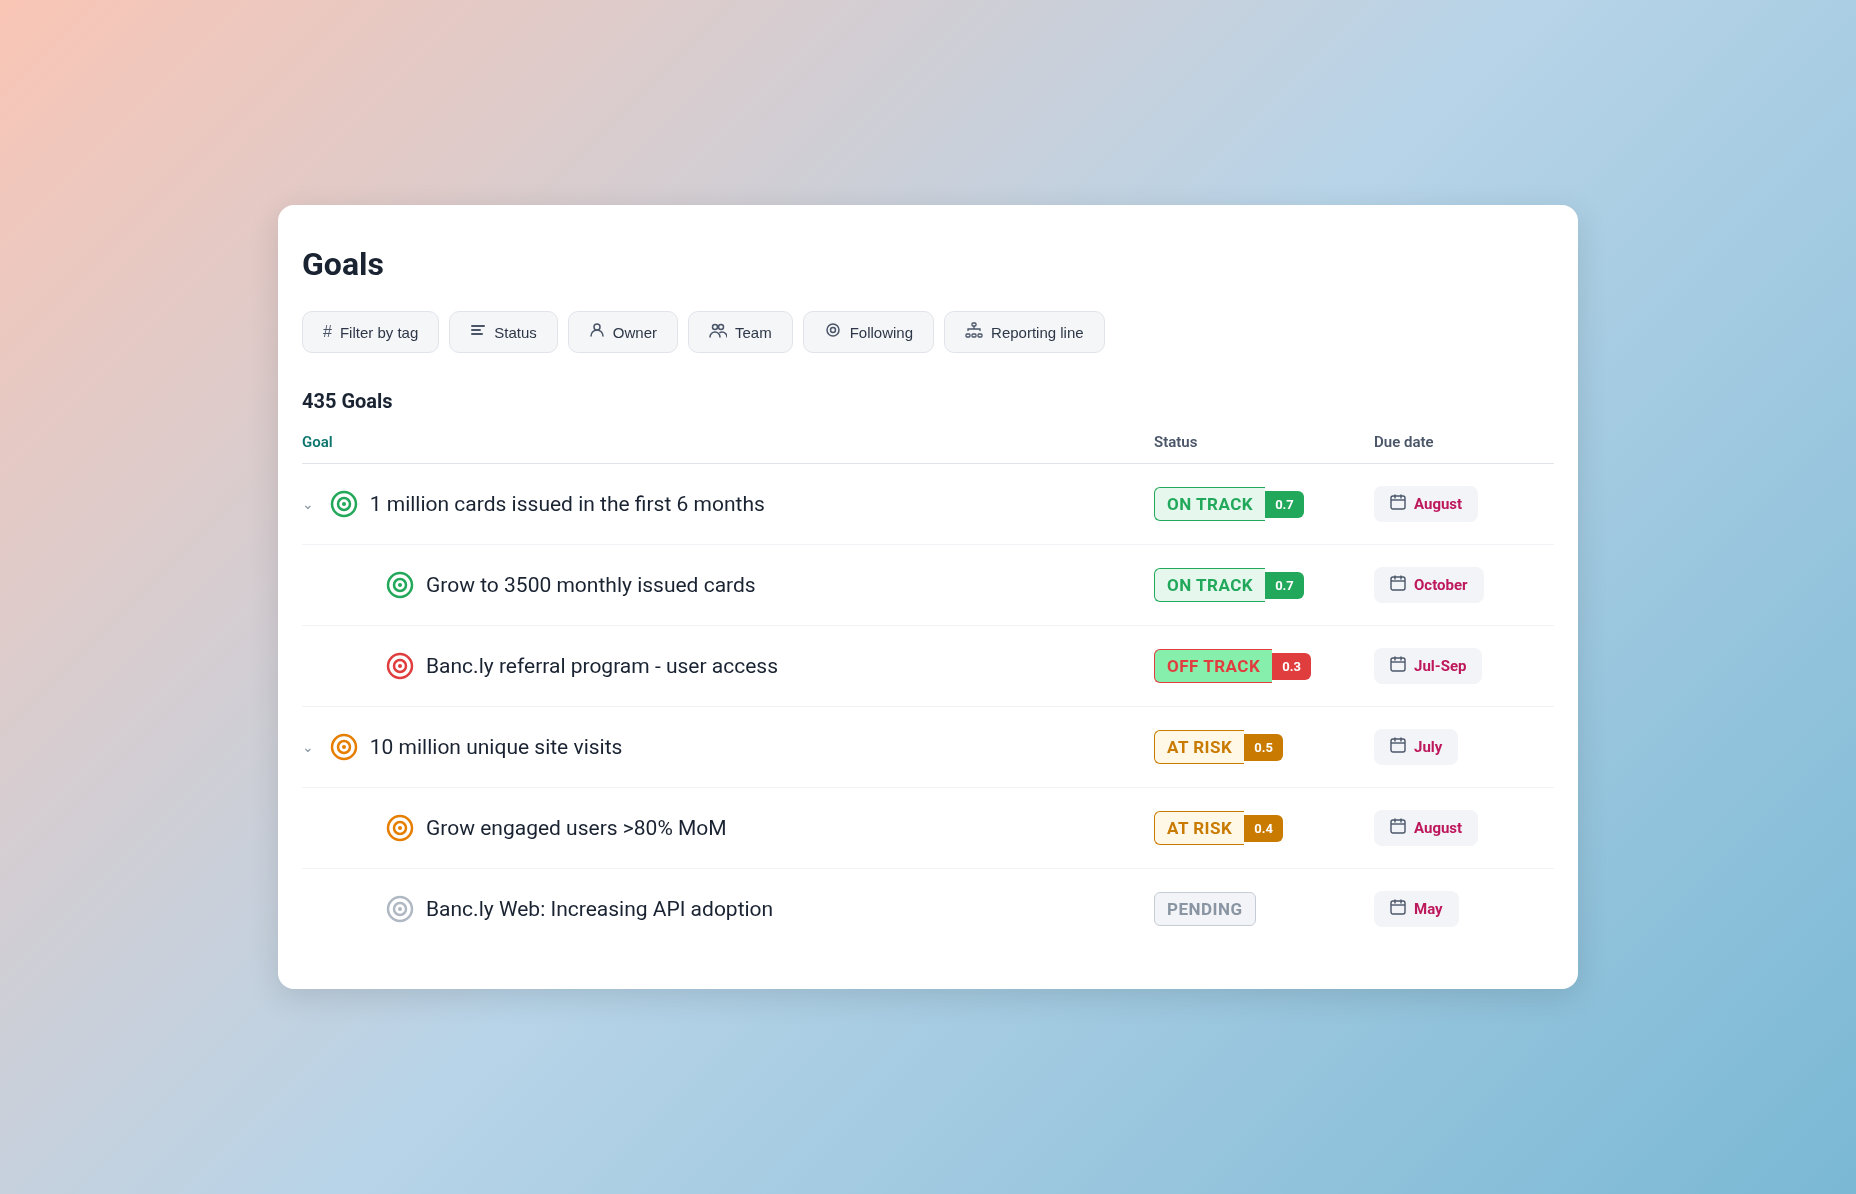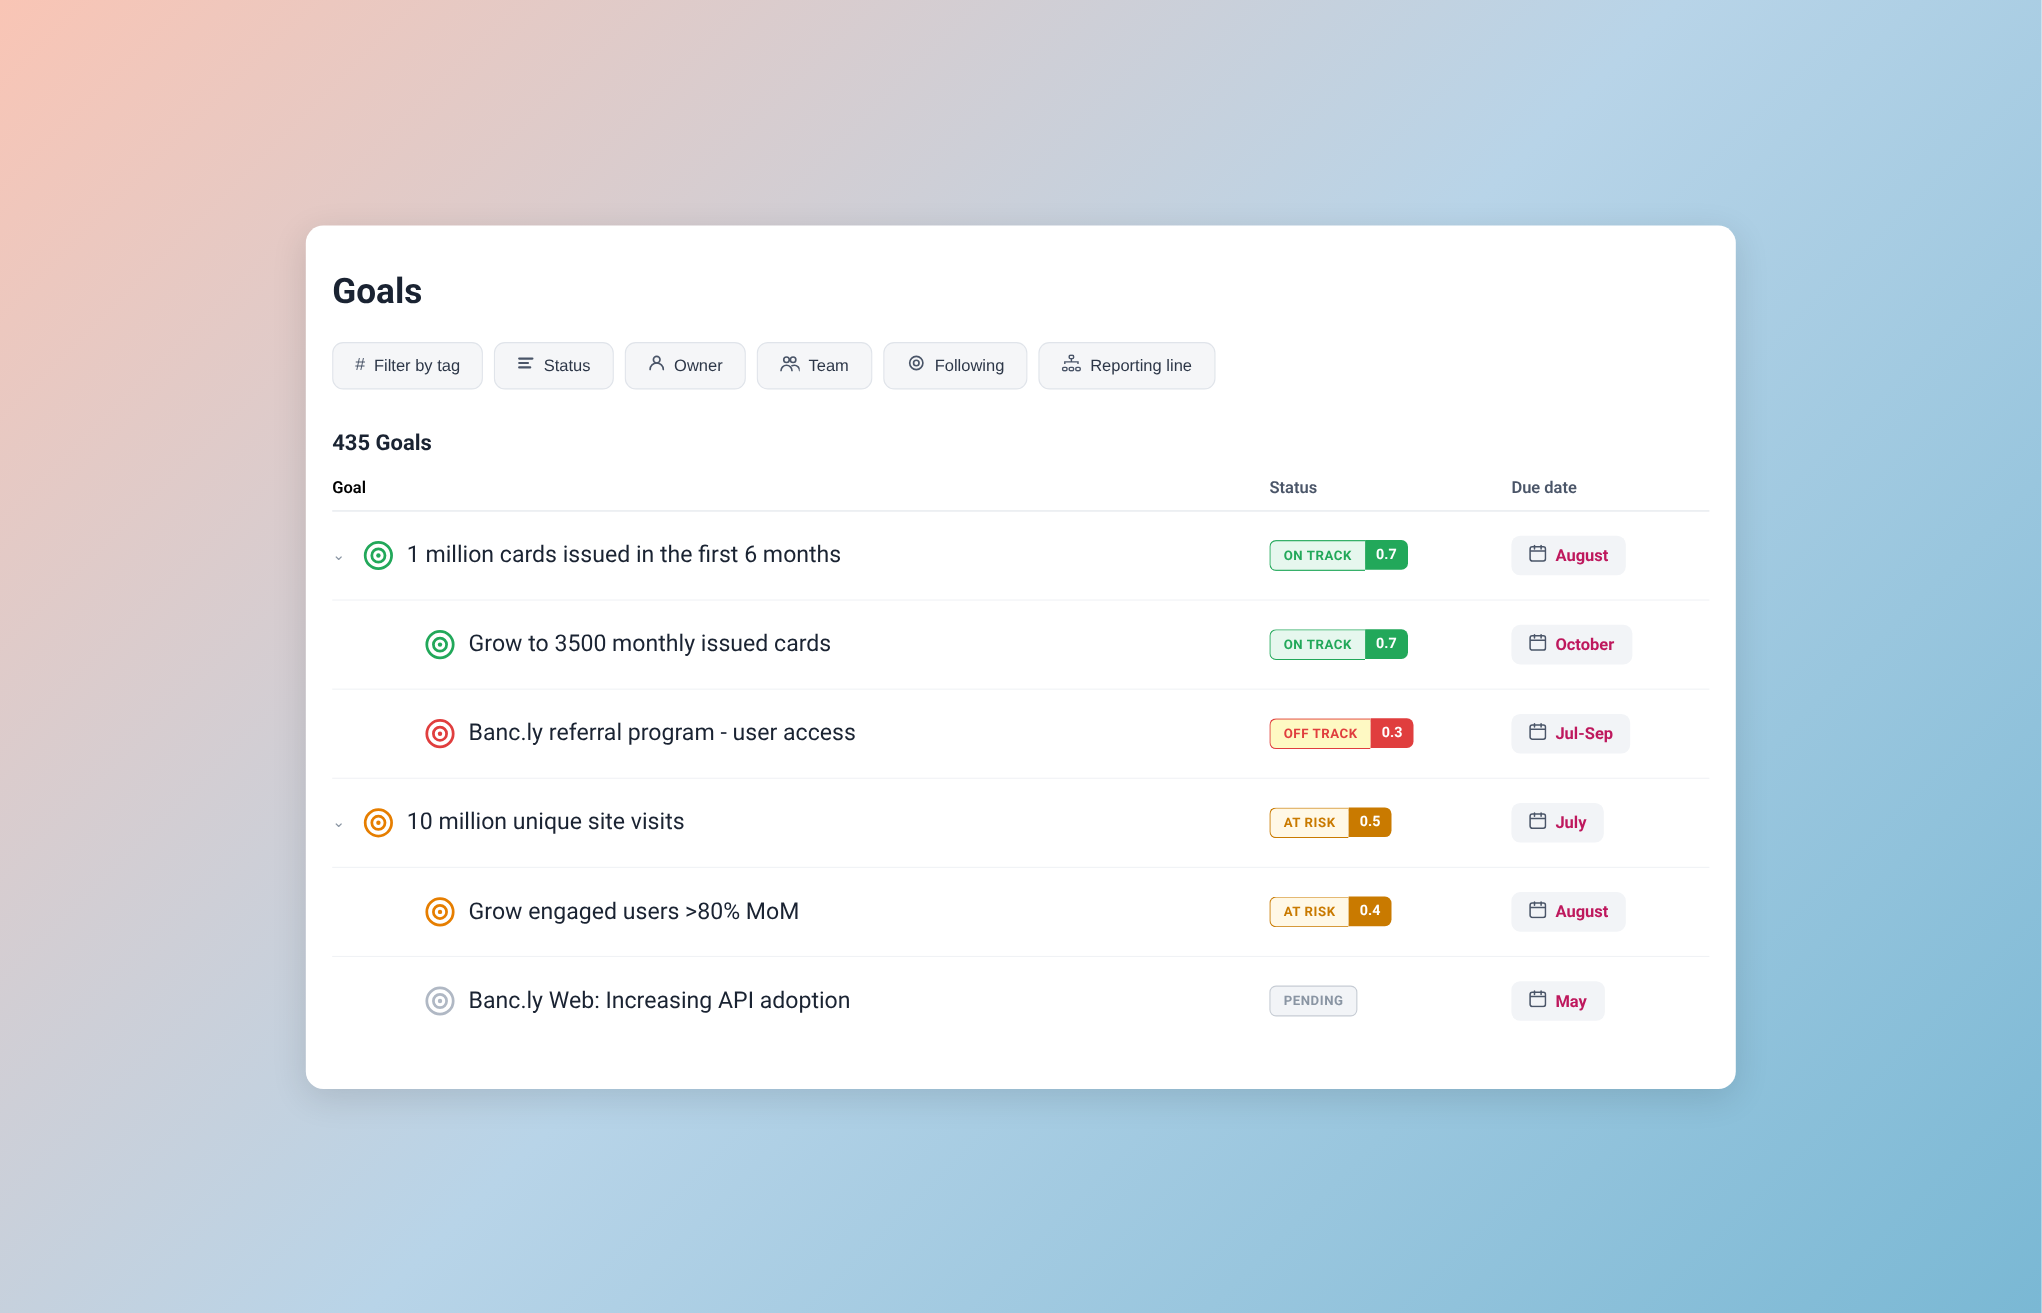--- a/index.html
+++ b/index.html
@@ -68,21 +68,21 @@
       display: flex;
       align-items: center;
       padding: 0 0 12px 0;
       border-bottom: 1.5px solid #e0e4ea;
     }
 
     .col-goal {
       flex: 1;
       font-size: 15px;
       font-weight: 600;
-      color: #000000;
+      color: #0f766e;
     }
 
     .col-status {
       width: 220px;
       font-size: 15px;
       font-weight: 600;
       color: #4a5568;
       text-align: left;
     }
 
@@ -137,21 +137,21 @@
 
     
     .status-cell {
       width: 220px;
       display: flex;
       align-items: center;
       gap: 0;
     }
 
     .status-label {
-      font-size: 12px;
+      font-size: 17px;
       font-weight: 700;
       padding: 6px 12px;
       border-radius: 6px 0 0 6px;
       letter-spacing: 0.5px;
     }
 
     .status-score {
       font-size: 13px;
       font-weight: 700;
       padding: 6px 10px;
@@ -163,21 +163,21 @@
       background: #e6f7ee;
       color: #22a85a;
       border: 1.5px solid #22a85a;
       border-right: none;
     }
     .on-track .status-score {
       background: #22a85a;
     }
 
     .off-track .status-label {
-      background: #fef9c3;
+      background: #86efac;
       color: #e03e3e;
       border: 1.5px solid #e03e3e;
       border-right: none;
     }
     .off-track .status-score {
       background: #e03e3e;
     }
 
     .at-risk .status-label {
       background: #fff8e6;

